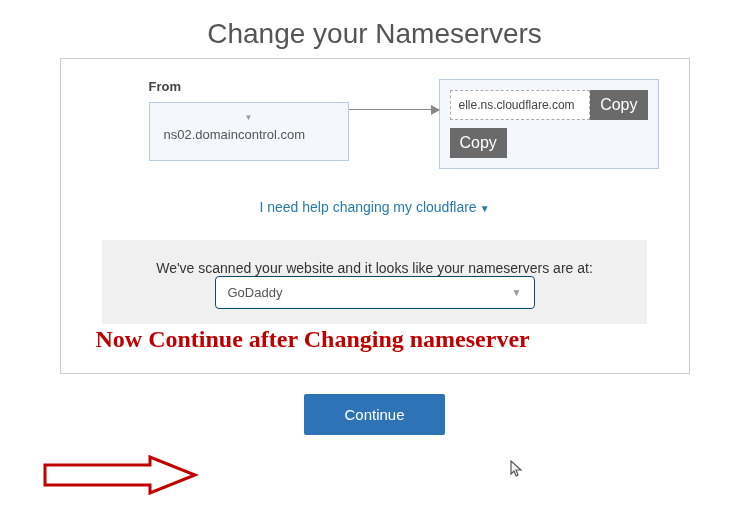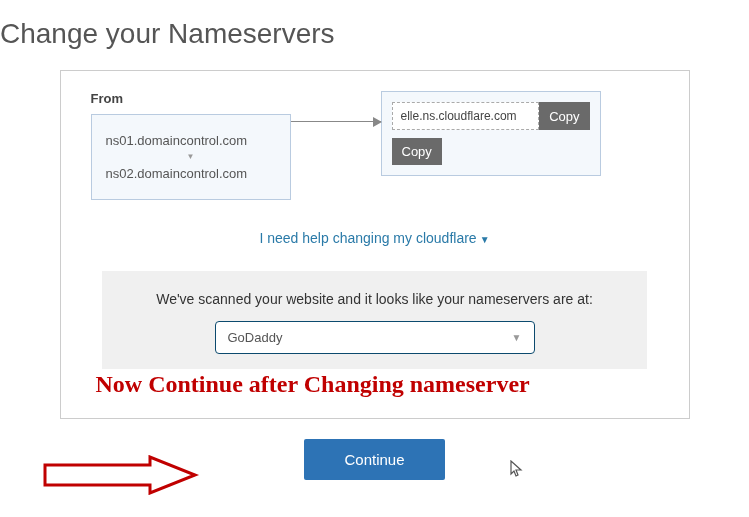--- a/index.html
+++ b/index.html
@@ -5,37 +5,37 @@
   * { box-sizing: border-box; margin: 0; padding: 0; }
   body {
     font-family: -apple-system, BlinkMacSystemFont, "Segoe UI", Arial, sans-serif;
     background: #fff;
     width: 749px;
     height: 517px;
     position: relative;
     overflow: hidden;
   }
   .title {
-    text-align: left;
+    text-align: center;
     font-size: 28px;
     font-weight: 300;
     color: #555;
     margin-top: 18px;
-    margin-bottom: 20px;
+    margin-bottom: 8px;
   }
   .panel {
     margin: 0 auto;
     width: 630px;
     border: 1px solid #ccc;
     padding: 20px 30px 20px 30px;
     position: relative;
   }
   .columns {
     display: flex;
-    justify-content: flex-start;
+    justify-content: flex-end;
     align-items: flex-start;
   }
   .col-label {
     font-size: 13px;
     color: #444;
     font-weight: 600;
     margin-bottom: 8px;
   }
   .from-box {
     border: 1px solid #b9cbe0;
@@ -93,21 +93,21 @@
     flex: 1;
     font-size: 12px;
     color: #444;
     padding: 6px 8px;
     display: flex;
     align-items: center;
   }
   .copy-btn {
     background: #6a6a6a;
     color: #fff;
-    font-size: 13px;
+    font-size: 16px;
     padding: 6px 10px;
     border: none;
     cursor: pointer;
   }
   .help-link {
     text-align: center;
     margin-top: 30px;
     margin-bottom: 25px;
     font-size: 14px;
     color: #2a7aa8;
@@ -120,21 +120,20 @@
   .scan-box {
     background: #f0f0f0;
     width: 545px;
     margin: 0 auto;
     padding: 20px 20px 15px 20px;
   }
   .scan-text {
     text-align: center;
     font-size: 14px;
     color: #333;
-    margin-bottom: 14px;
   }
   .registrar-select {
     width: 320px;
     margin: 0 auto;
     background: #fff;
     border: 1px solid #0c4a6e;
     border-radius: 4px;
     padding: 8px 12px;
     font-size: 13px;
     color: #555;
@@ -179,21 +178,20 @@
 <body>
 
 <h1 class="title">Change your Nameservers</h1>
 
 <div class="panel">
 
   <div class="columns">
     <div>
       <div class="col-label">From</div>
       <div class="from-box">
-        <div class="ns">ns01.domaincontrol.com</div>
         <div class="sep">▼</div>
         <div class="ns">ns02.domaincontrol.com</div>
       </div>
     </div>
 
     <div class="arrow-col">
       <div class="long-arrow"></div>
     </div>
 
     <div>

